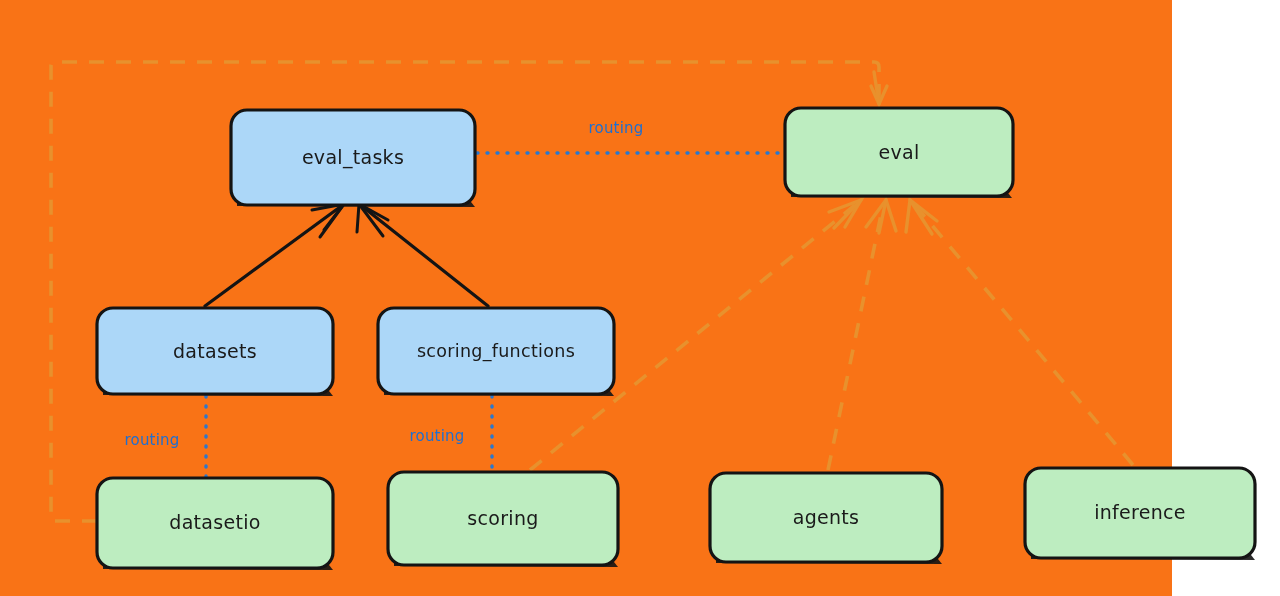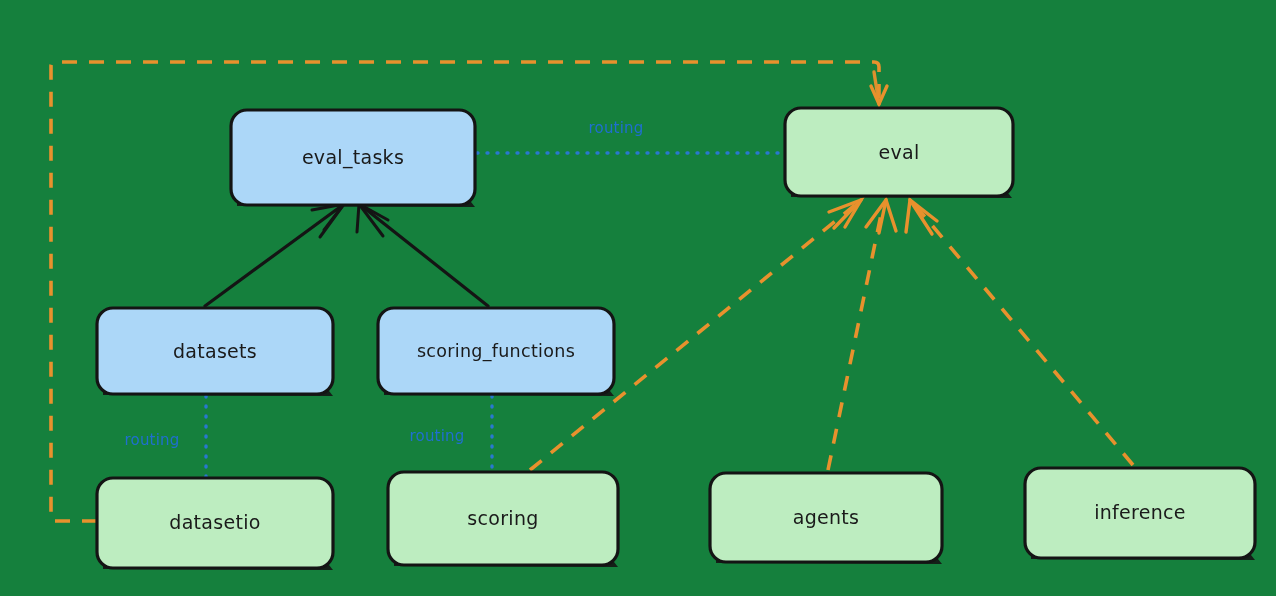--- a/index.html
+++ b/index.html
@@ -9,23 +9,23 @@
     background: #ffffff;
   }
   body {
     width: 1280px;
     height: 596px;
     overflow: hidden;
     font-family: "DejaVu Sans", sans-serif;
   }
   #diagram-root {
     position: relative;
-    width: 1276px;
+    width: 1172px;
     height: 596px;
-    background: #15803d;
+    background: #f97316;
   }
   #diagram-svg {
     position: absolute;
     top: 0;
     left: 0;
     width: 1280px;
     height: 596px;
   }
   .node-label {
     font-family: "DejaVu Sans", sans-serif;

